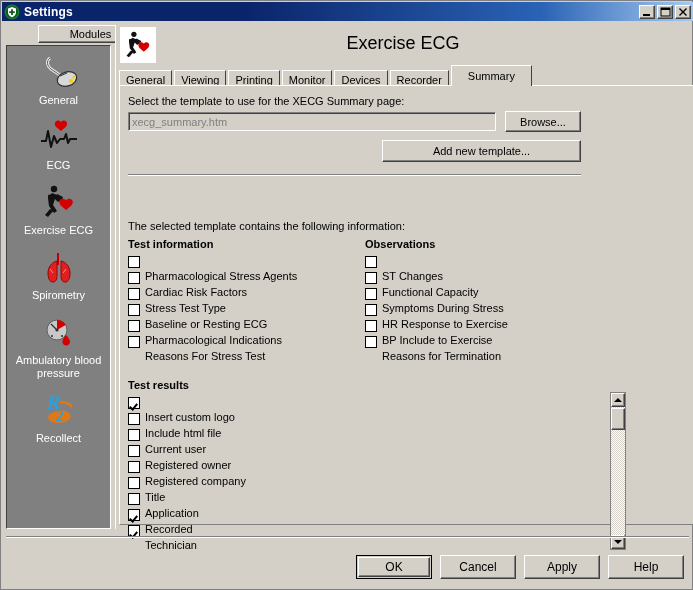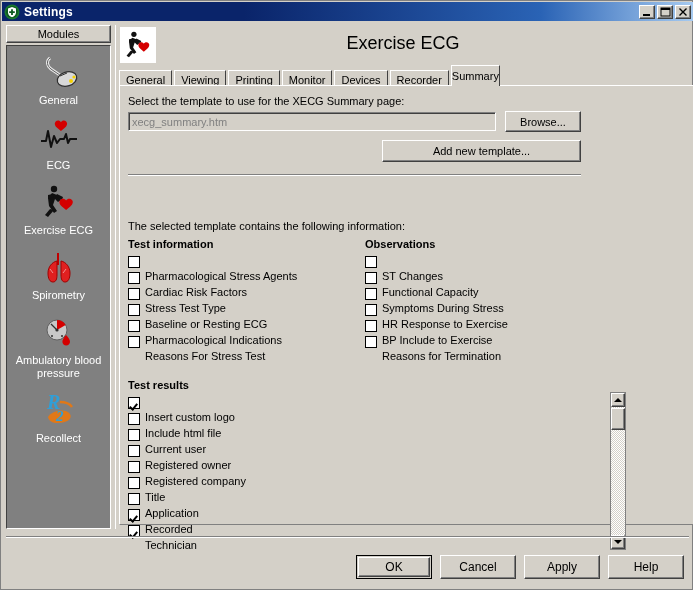--- a/index.html
+++ b/index.html
@@ -64,21 +64,21 @@
     box-shadow: inset -1px -1px 0 #808080;
     position: relative;
     box-sizing: border-box;
   }
   .tbtn svg { position: absolute; left: 0; top: 0; }
 
   
   #sidebar {
     position: absolute;
     left: 5px; top: 24px;
-    width: 105px; height: 504px;
+    width: 105px; height: 504px; padding-left: 32px;
   }
   #modules-header {
     width: 105px; height: 18px;
     background: #d4d0c8;
     border-top: 1px solid #ffffff;
     border-left: 1px solid #ffffff;
     border-right: 1px solid #404040;
     border-bottom: 1px solid #404040;
     box-shadow: inset -1px -1px 0 #808080;
     box-sizing: border-box;
@@ -161,21 +161,21 @@
     font-size: 11px;
     position: relative;
     top: 2px;
   }
   .tab.active {
     height: 21px;
     top: 0;
     z-index: 3;
     background: #d4d0c8;
     border-bottom: none;
-    padding: 0 0;
+    padding: 0 16px;
   }
   #tab-body {
     position: absolute;
     left: 3px; top: 60px;
     width: 676px; height: 440px;
     background: #d4d0c8;
     border-top: 1px solid #ffffff;
     border-left: 1px solid #ffffff;
     border-right: 1px solid #808080;
     border-bottom: 1px solid #808080;

